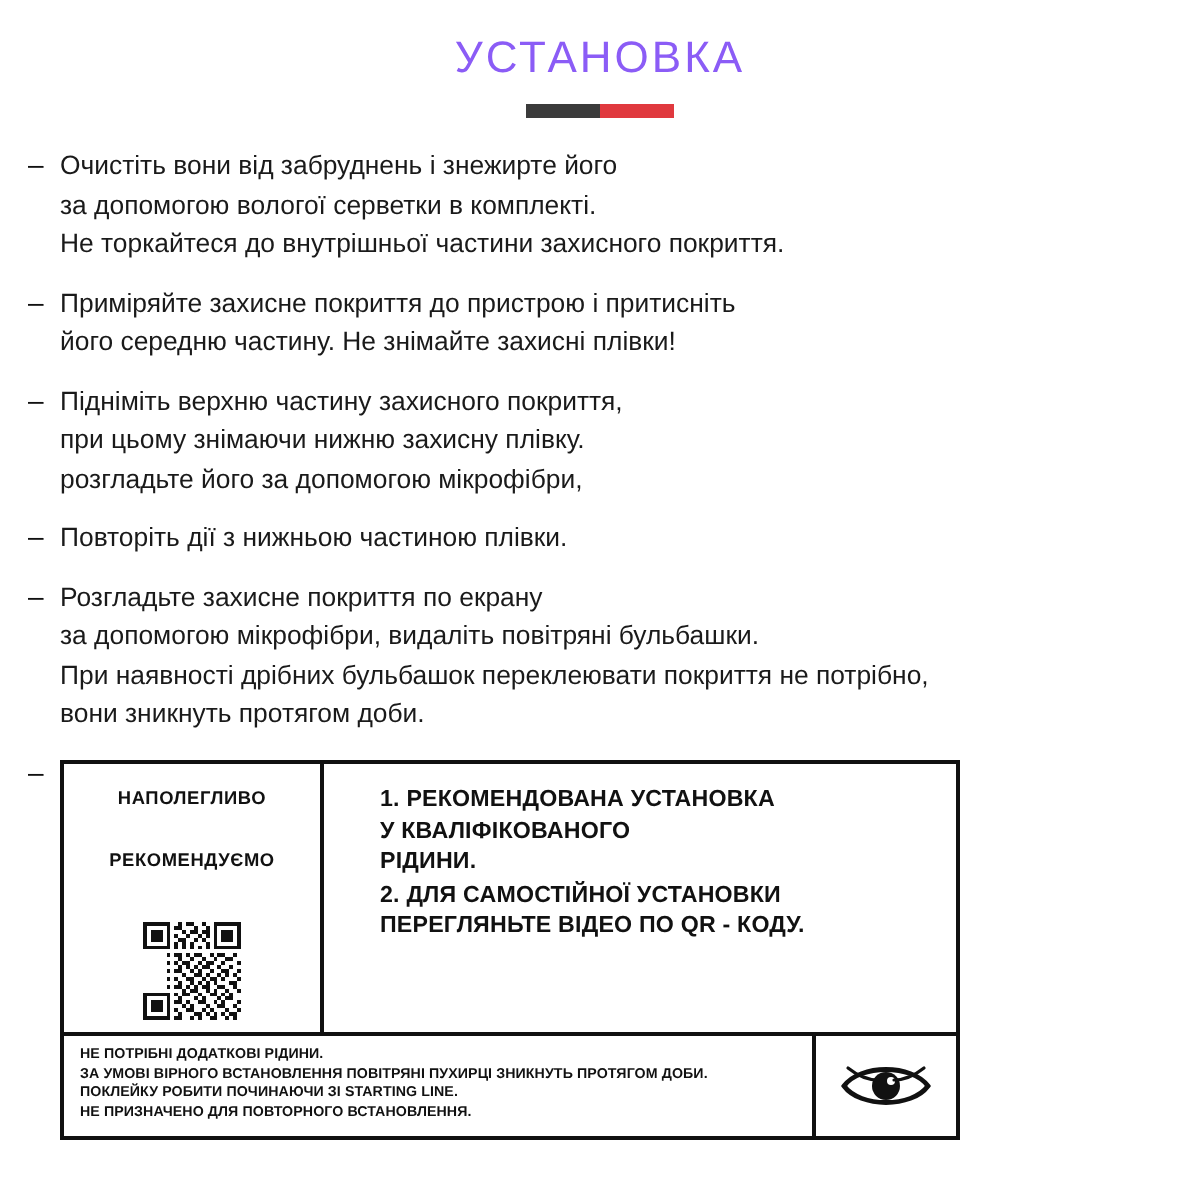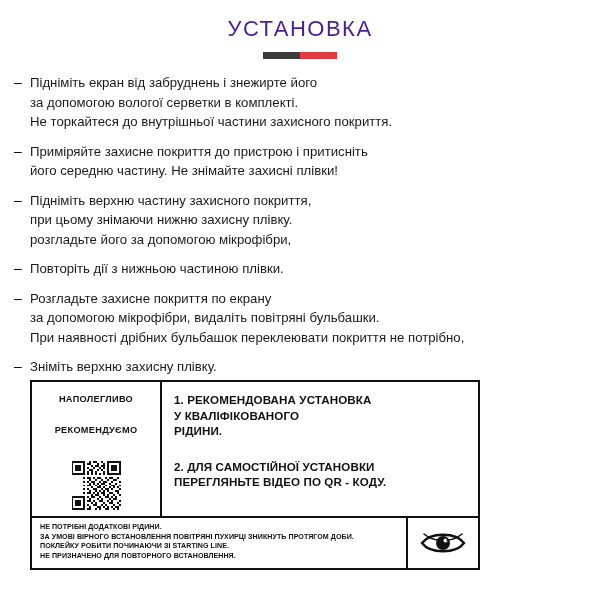--- a/index.html
+++ b/index.html
@@ -18,21 +18,21 @@
     position: relative;
     width: 600px;
     height: 600px;
     box-sizing: border-box;
   }
   .title {
     text-align: center;
     font-size: 22px;
     letter-spacing: 1.5px;
     font-weight: 400;
-    color: #4c1d95;
+    color: #8b5cf6;
     padding-top: 16px;
   }
   .divider-wrap {
     display: flex;
     justify-content: center;
     margin-top: 10px;
     margin-bottom: 14px;
   }
   .divider {
     display: flex;
@@ -118,33 +118,33 @@
   }
   .qr {
     margin-top: 6px;
     width: 96px;
     height: 96px;
     background-color: #fff;
     image-rendering: pixelated;
   }
   .card-right {
     flex: 1 1 auto;
-    padding: 10px 10px 6px 12px;
+    padding: 10px 10px 6px 28px;
     box-sizing: border-box;
   }
   .card-right p {
     margin: 0;
     font-size: 11.6px;
     font-weight: bold;
     line-height: 15.5px;
     color: #111;
     letter-spacing: 0.1px;
   }
   .card-right .block2 {
-    margin-top: 20px;
+    margin-top: 1px;
   }
   .card-bottom {
     flex: 0 0 50px;
     display: flex;
     align-items: stretch;
   }
   .fineprint {
     flex: 1 1 auto;
     padding: 5px 6px 4px 8px;
     box-sizing: border-box;
@@ -178,21 +178,21 @@
       <div class="seg-dark"></div>
       <div class="seg-red"></div>
     </div>
   </div>
 
   <div class="steps">
 
     <div class="step">
       <div class="dash">–</div>
       <div class="step-lines">
-        <div class="step-line">Підніміть екран від забруднень і знежирте його</div>
+        <div class="step-line">Очистіть вони від забруднень і знежирте його</div>
         <div class="step-line">за допомогою вологої серветки в комплекті.</div>
         <div class="step-line">Не торкайтеся до внутрішньої частини захисного покриття.</div>
       </div>
     </div>
 
     <div class="step">
       <div class="dash">–</div>
       <div class="step-lines">
         <div class="step-line">Приміряйте захисне покриття до пристрою і притисніть</div>
         <div class="step-line">його середню частину. Не знімайте захисні плівки!</div>
@@ -214,20 +214,21 @@
         <div class="step-line">Повторіть дії з нижньою частиною плівки.</div>
       </div>
     </div>
 
     <div class="step">
       <div class="dash">–</div>
       <div class="step-lines">
         <div class="step-line">Розгладьте захисне покриття по екрану</div>
         <div class="step-line">за допомогою мікрофібри, видаліть повітряні бульбашки.</div>
         <div class="step-line">При наявності дрібних бульбашок переклеювати покриття не потрібно,</div>
+        <div class="step-line">вони зникнуть протягом доби.</div>
       </div>
     </div>
 
     <div class="step one-line">
       <div class="dash">–</div>
       <div class="step-lines">
         <div class="step-line">Зніміть верхню захисну плівку.</div>
       </div>
     </div>
 

